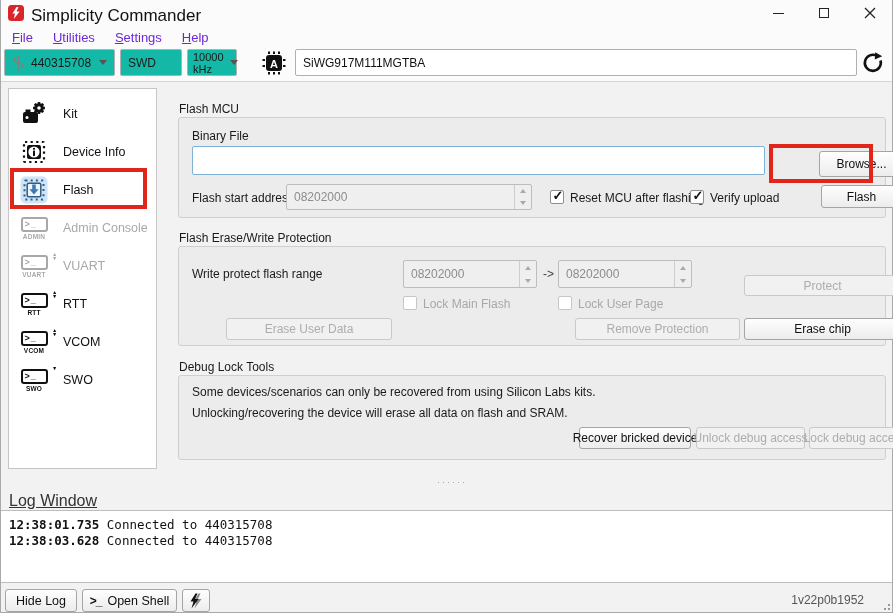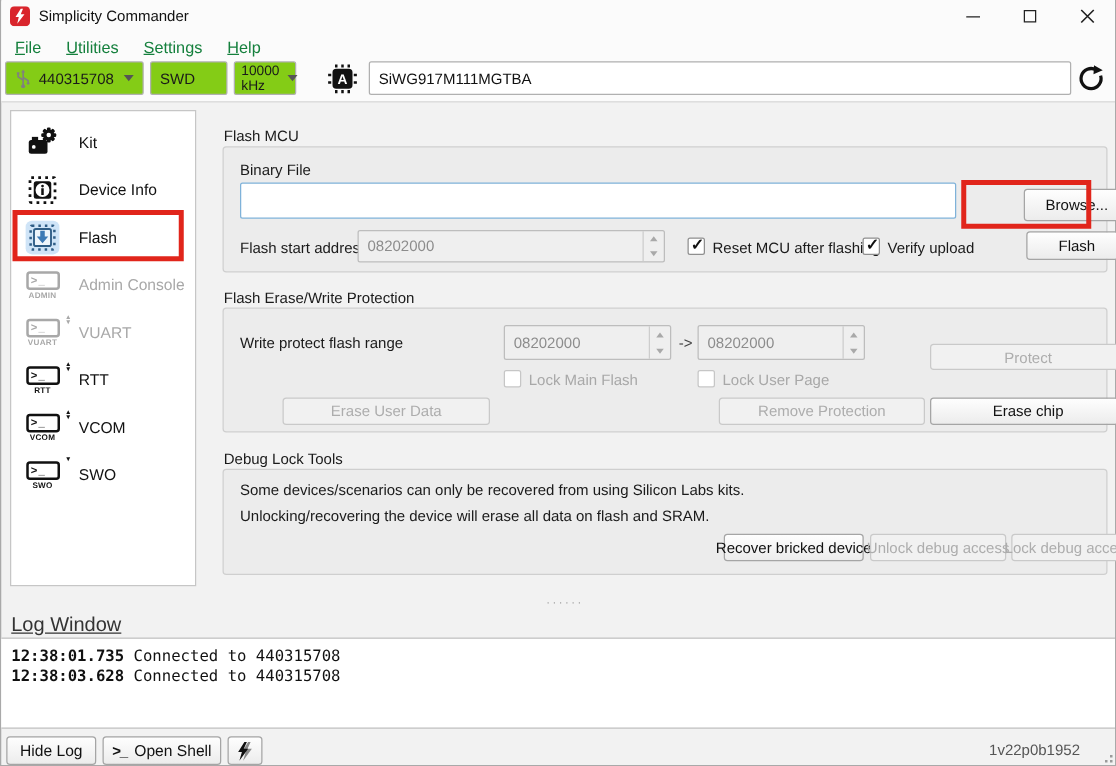--- a/index.html
+++ b/index.html
@@ -7,31 +7,31 @@
   .app {
     position:relative; width:893px; height:613px;
     font-family:"Liberation Sans", sans-serif; font-size:12px; color:#1a1a1a;
     background:#f2f2f2; overflow:hidden;
     box-shadow: inset 0 0 0 1px #a9a9a9;
   }
   
   .header { position:absolute; left:1px; top:0; width:891px; height:82px; background:#fbfbfb; border-bottom:1px solid #d5d5d5; }
   .titlebar { position:absolute; left:0; top:0; width:893px; height:26px; }
   .logo { position:absolute; left:8px; top:5px; width:16px; height:16px; }
-  .win-title { position:absolute; left:31px; top:6px; font-size:12px; color:#111; }
+  .win-title { position:absolute; left:31px; top:6px; font-size:17px; color:#111; }
   .win-controls { position:absolute; right:0; top:0; height:26px; display:flex; }
   .wc-btn { width:46px; height:26px; display:flex; align-items:center; justify-content:center; }
   .wc-min { width:11px; height:0; border-top:1.4px solid #222; }
   .wc-max { width:10px; height:10px; border:1.4px solid #222; }
   .menubar { position:absolute; left:2px; top:27px; height:20px; display:flex; align-items:center; }
-  .menu-item { padding:2px 10px; font-size:13px; color:#15803d; }
+  .menu-item { padding:2px 10px; font-size:13px; color:#6d28d9; }
   .menu-item u { text-decoration:underline; }
   
   .combo {
-    position:absolute; height:27px; background:#84cc16; border:1px solid #b0b0b0; border-radius:2px;
+    position:absolute; height:27px; background:#14b8a6; border:1px solid #b0b0b0; border-radius:2px;
     display:flex; align-items:center; padding:0 7px; gap:6px; font-size:12px;
   }
   .combo .caret { margin-left:auto; width:0; height:0; border-left:4px solid transparent; border-right:4px solid transparent; border-top:5px solid #555; }
   .tb-input {
     position:absolute; left:295px; top:49px; width:562px; height:27px; background:#fff;
     border:1px solid #b0b0b0; border-radius:2px; padding:0 7px; font-family:"Liberation Sans",sans-serif; font-size:12px; color:#111;
   }
   .chipA { position:absolute; left:261px; top:50px; }
   .refresh { position:absolute; left:861px; top:50px; }
   

